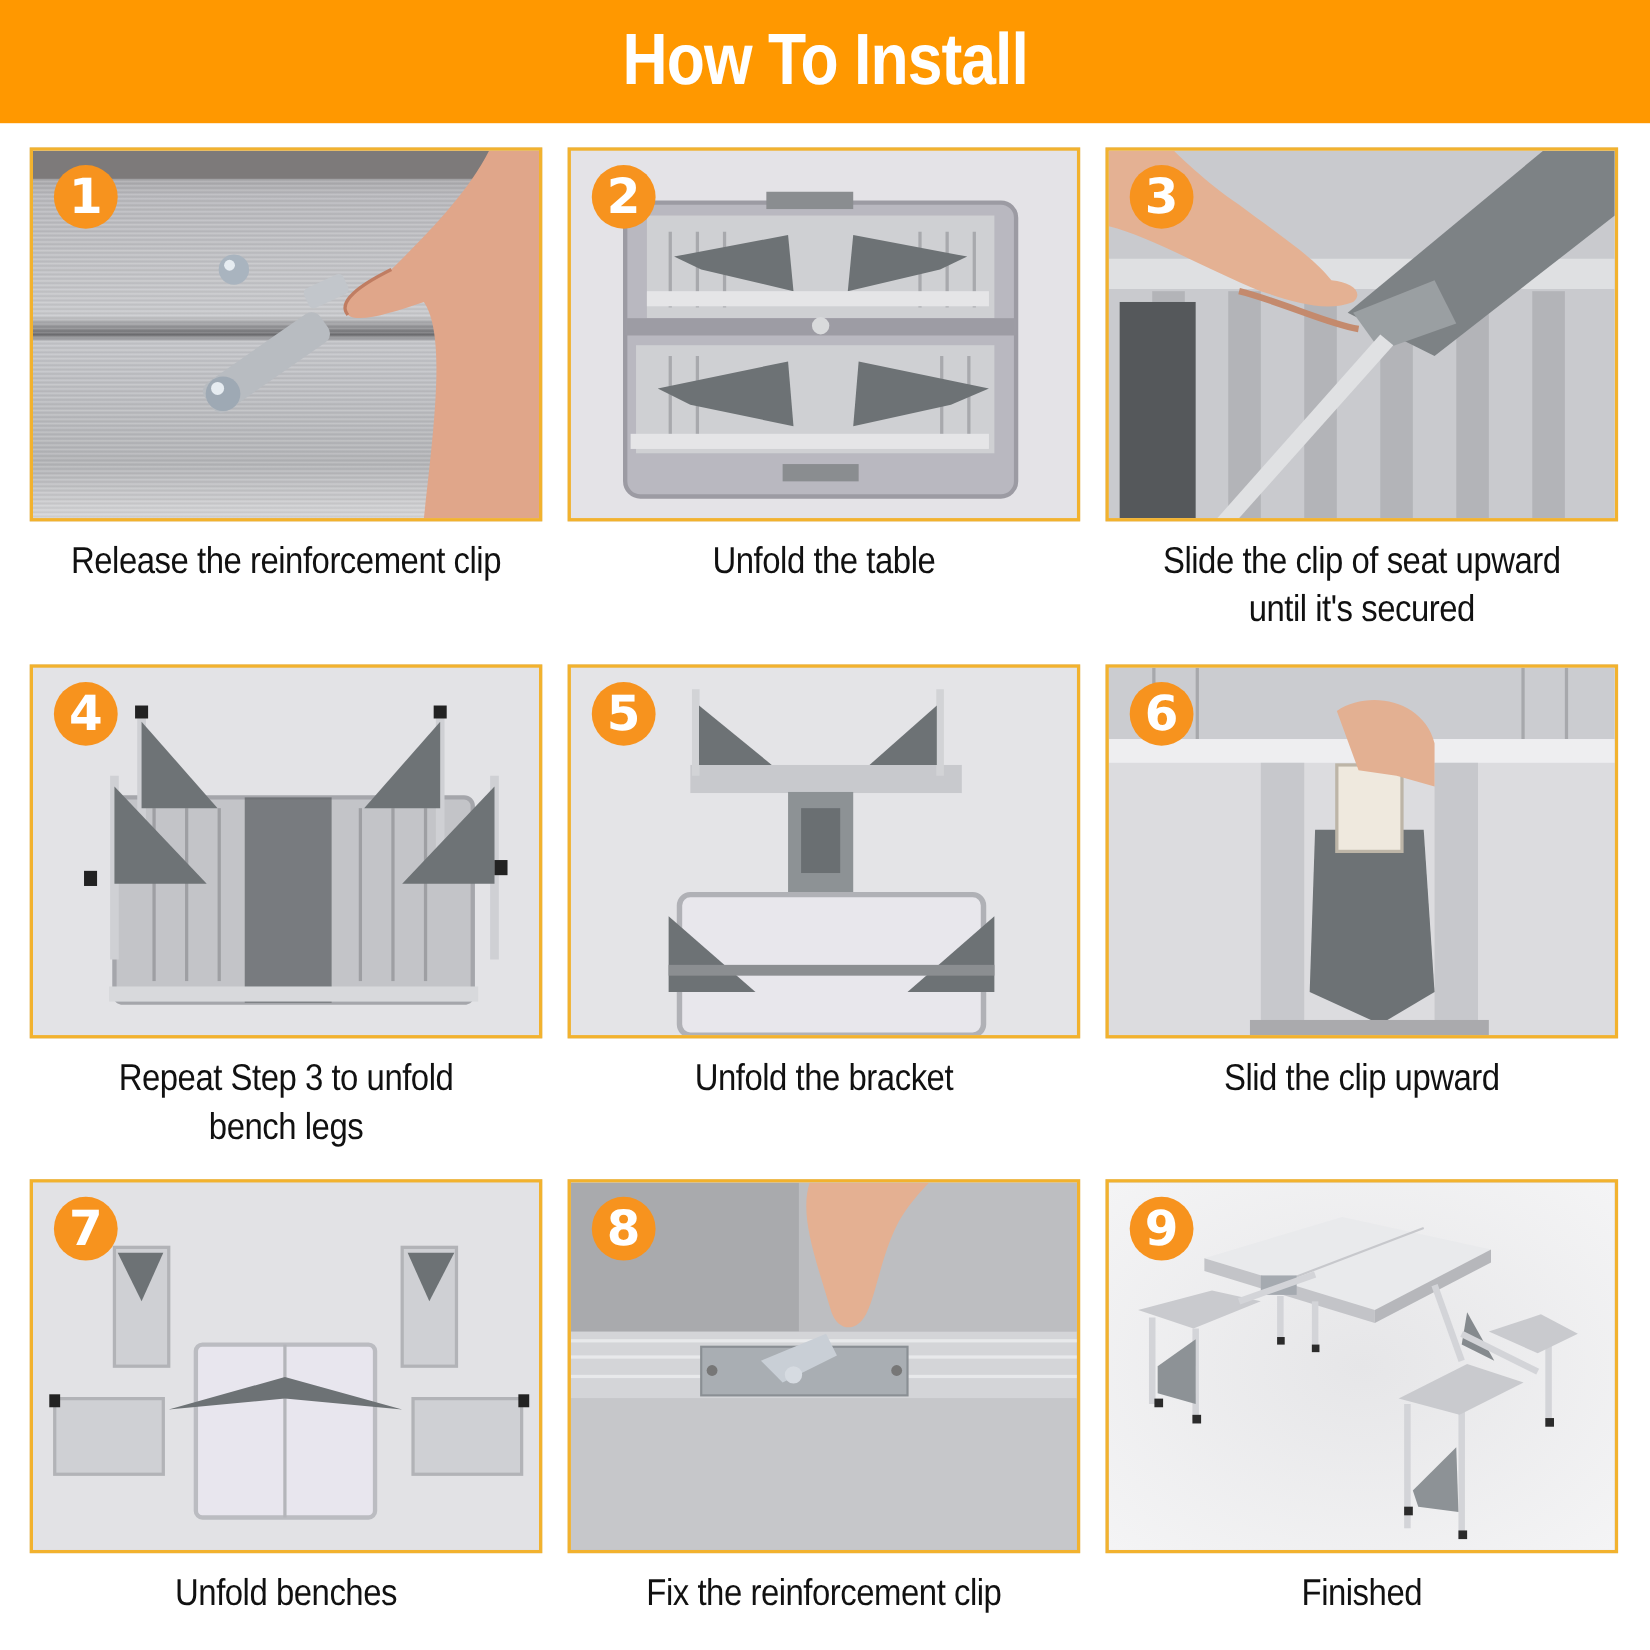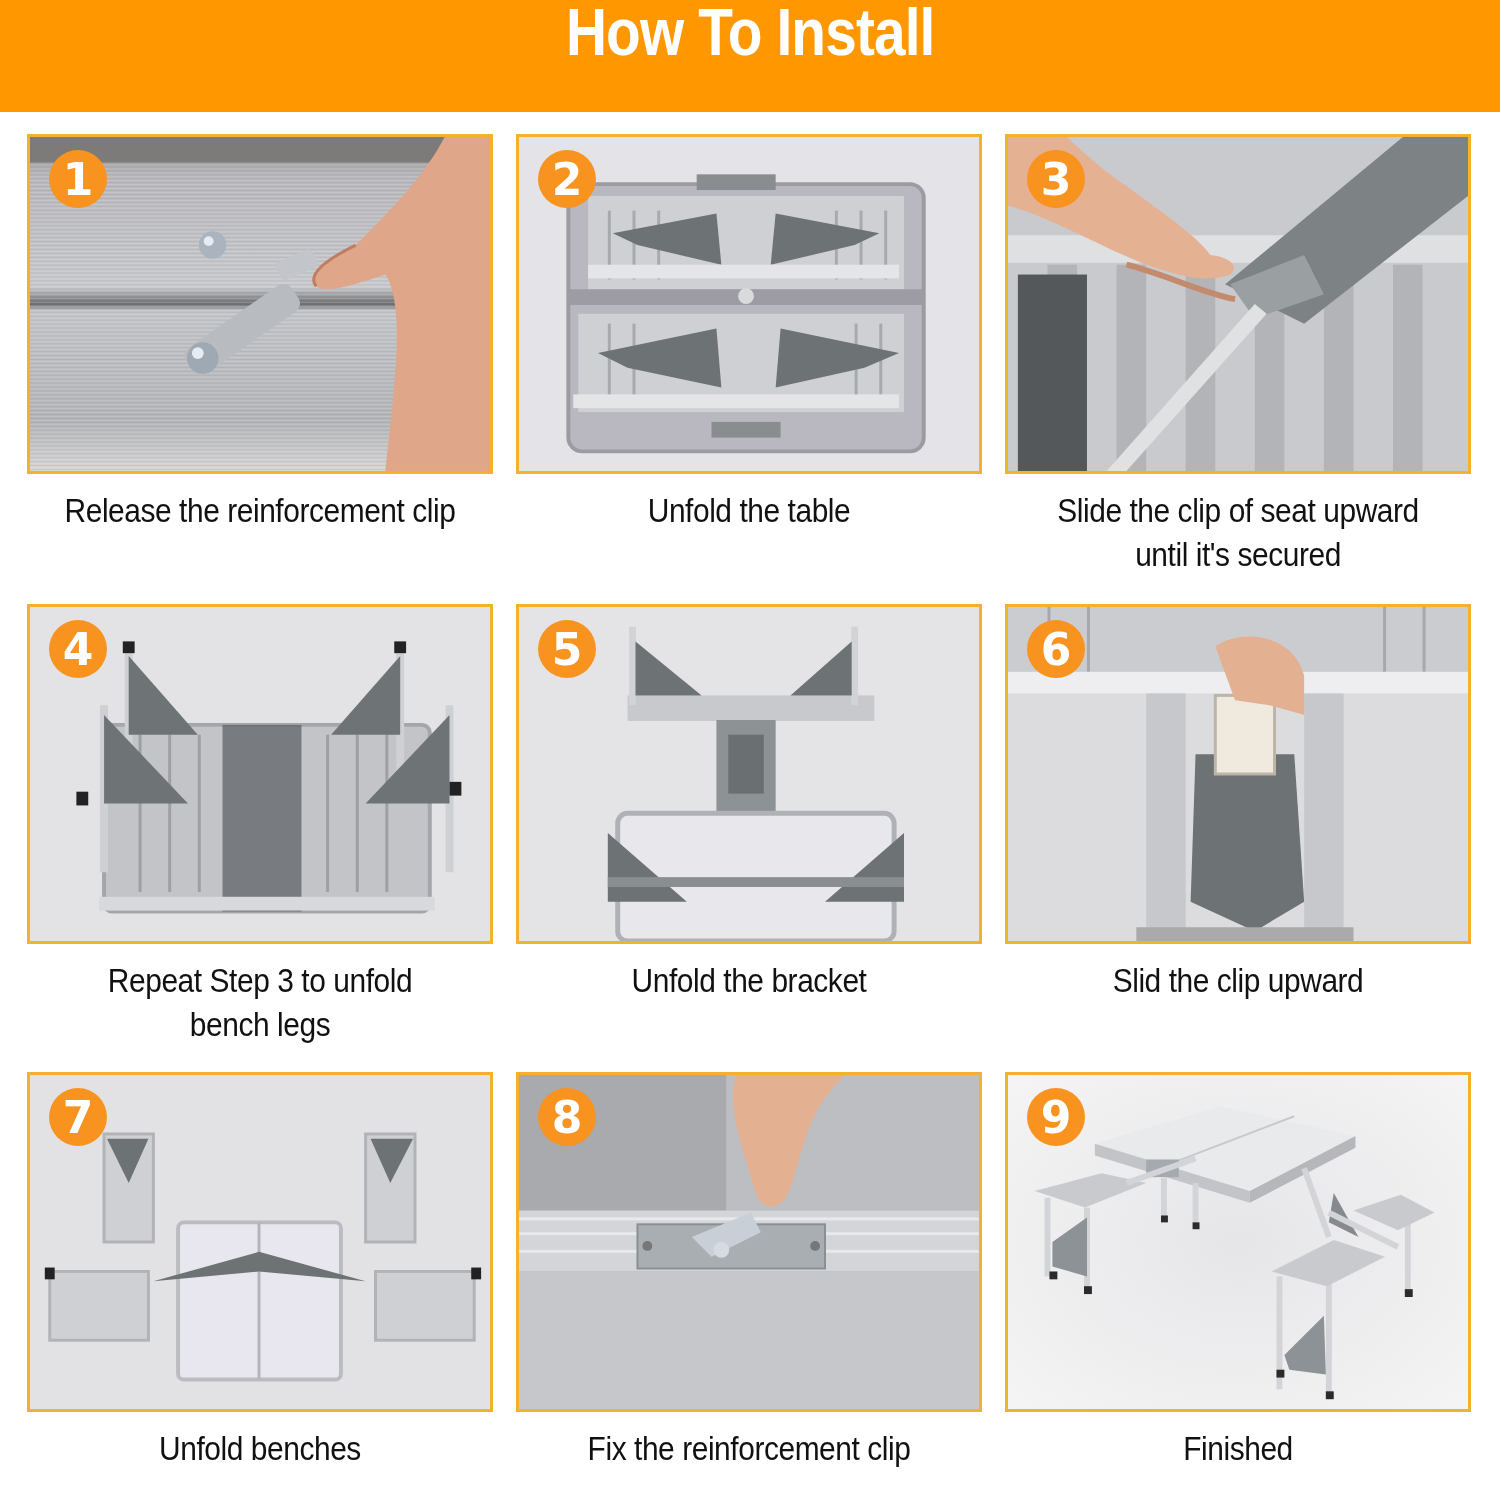--- a/index.html
+++ b/index.html
@@ -2,21 +2,21 @@
 <html><head>
   <meta charset="utf-8">
   <style>
     * { box-sizing: border-box; margin: 0; padding: 0; }
     html, body { width: 1500px; height: 1500px; background: #ffffff; overflow: hidden; }
     body { position: relative; font-family: "Liberation Sans", "DejaVu Sans", sans-serif; }
 
     .banner {
       position: absolute; left: 0; top: 0; width: 1500px; height: 112px;
       background: #FF9800;
-      display: flex; justify-content: center;
+      display: flex; align-items: center; justify-content: center;
     }
     .banner-title {
       color: #ffffff; font-weight: bold; font-size: 66px; letter-spacing: -1px;
       font-family: "Liberation Sans", "DejaVu Sans", sans-serif;
       transform: scaleX(0.86); margin-top: -6px;
     }
 
     .panel {
       position: absolute; width: 466px; height: 340px;
       border: 3px solid #F2B22E; overflow: hidden;

